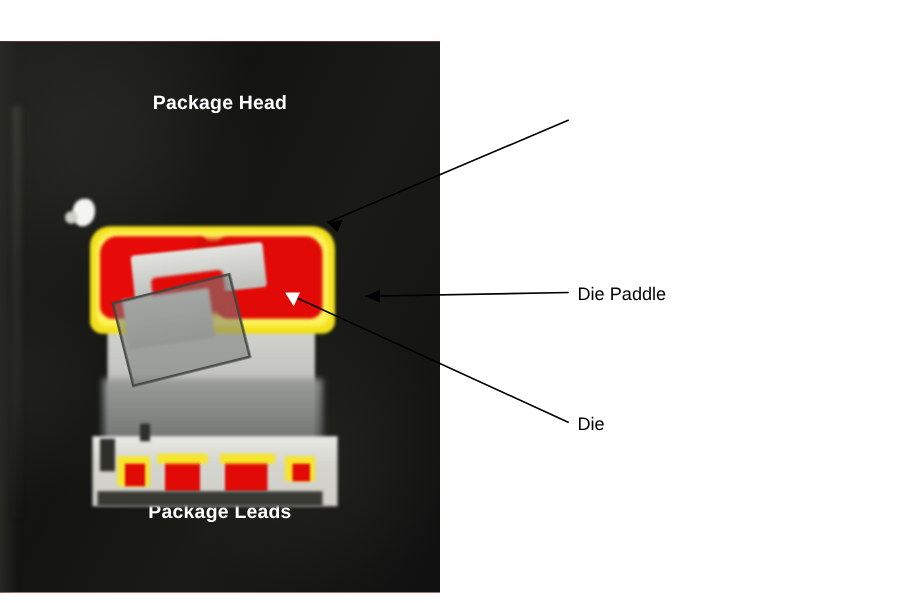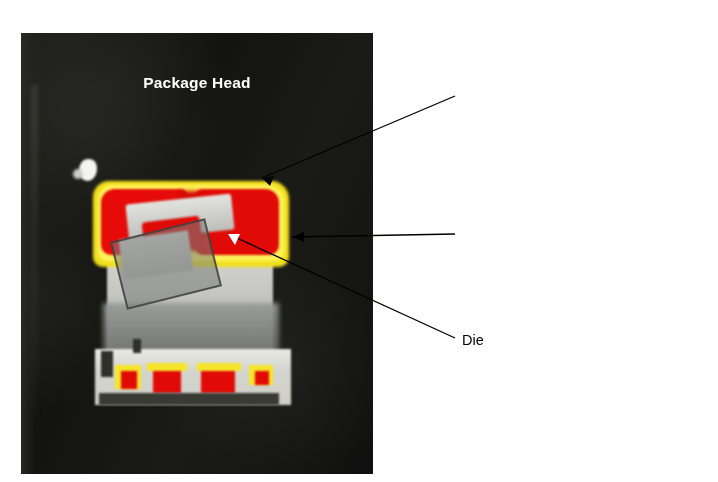--- a/index.html
+++ b/index.html
@@ -19,21 +19,21 @@
     position: absolute;
     left: 0;
     top: 0;
     width: 718px;
     height: 482px;
   }
 
   
   .scan-panel {
     position: absolute;
-    left: 21px;
+    left: 0;
     top: 33px;
     width: 352px;
     height: 441px;
     background: #b91c1c;
     overflow: hidden;
   }
   .scan-noise {
     position: absolute;
     left: 0; top: 0; right: 0; bottom: 0;
     background:
@@ -269,20 +269,21 @@
 <body>
 
 <div id="figure">
 
   <div class="scan-panel">
     <div class="scan-noise"></div>
     <div class="scan-edge-left"></div>
     <div class="scan-edge-strip"></div>
 
     <div class="scan-label head">Package Head</div>
+    <div class="scan-label leads">Package Leads</div>
 
     <div class="device">
       <div class="speck"></div>
       <div class="speck2"></div>
 
       <div class="pkg-body"></div>
       <div class="pkg-body-shadow"></div>
 
       <div class="yellow-rim"></div>
       <div class="yellow-rim-inner"></div>
@@ -317,15 +318,16 @@
     <line x1="455" y1="96" x2="262" y2="178" stroke="#000000" stroke-width="1.3"></line>
     <polygon points="262,178 274,176 270,186" fill="#000000"></polygon>
 
     <line x1="455" y1="234" x2="292" y2="237" stroke="#000000" stroke-width="1.3"></line>
     <polygon points="292,237 304,232 304,242" fill="#000000"></polygon>
 
     <line x1="455" y1="338" x2="228" y2="234" stroke="#000000" stroke-width="1.3"></line>
     <polygon points="228,234 240,234 235,245" fill="#ffffff"></polygon>
   </svg>
 
+  <div class="annot annot-paddle">Die Paddle</div>
   <div class="annot annot-die">Die</div>
 
 </div>
 
 </body></html>

